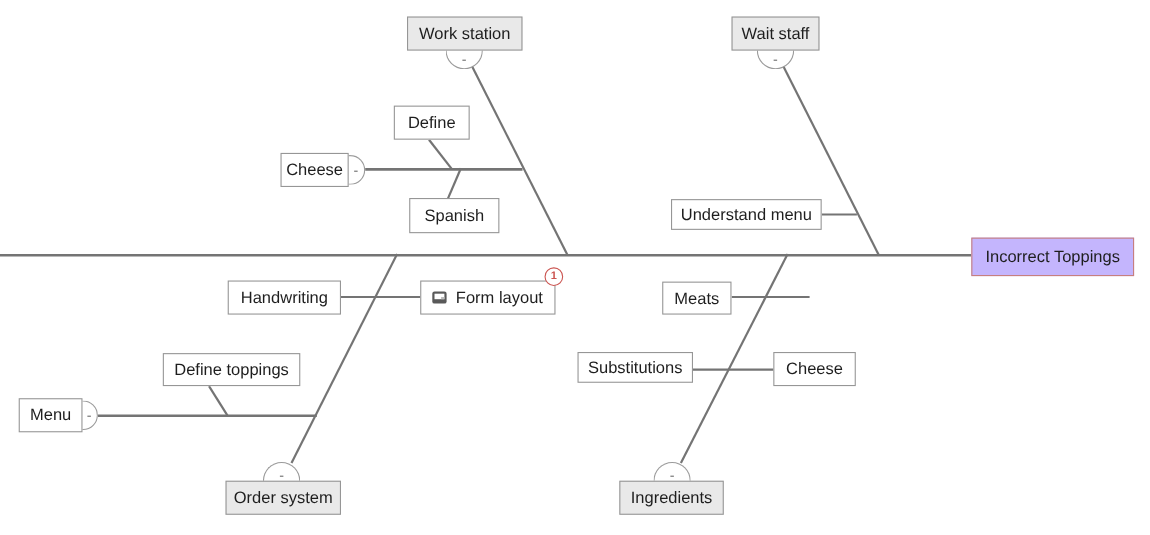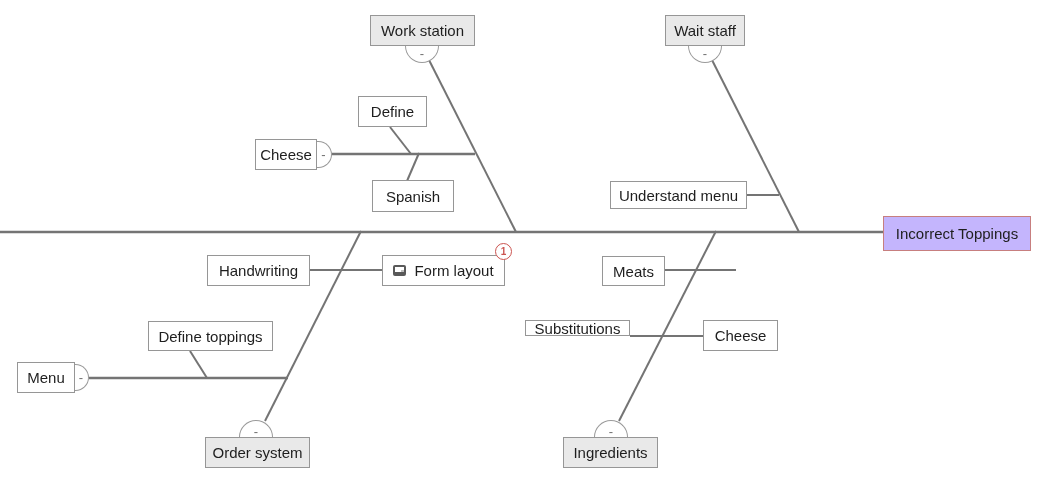--- a/index.html
+++ b/index.html
@@ -116,21 +116,21 @@
   <div class="node" style="left:382px;top:255px;width:123px;height:31px;">
     <span class="note-ico"></span>
     <span class="lbl" style="margin-left:6px;">Form layout</span>
   </div>
   <div class="badge" style="left:495px;top:243px;">
     <span>1</span>
   </div>
   <div class="node" style="left:602px;top:256px;width:63px;height:30px;">
     <span class="lbl">Meats</span>
   </div>
-  <div class="node" style="left:525px;top:320px;width:105px;height:16px;">
+  <div class="node" style="left:525px;top:320px;width:105px;height:28px;">
     <span class="lbl">Substitutions</span>
   </div>
   <div class="node" style="left:703px;top:320px;width:75px;height:31px;">
     <span class="lbl">Cheese</span>
   </div>
   <div class="node" style="left:128px;top:321px;width:125px;height:30px;margin-left:20px;">
     <span class="lbl">Define toppings</span>
   </div>
   <div class="node" style="left:17px;top:362px;width:58px;height:31px;">
     <span class="lbl">Menu</span>

